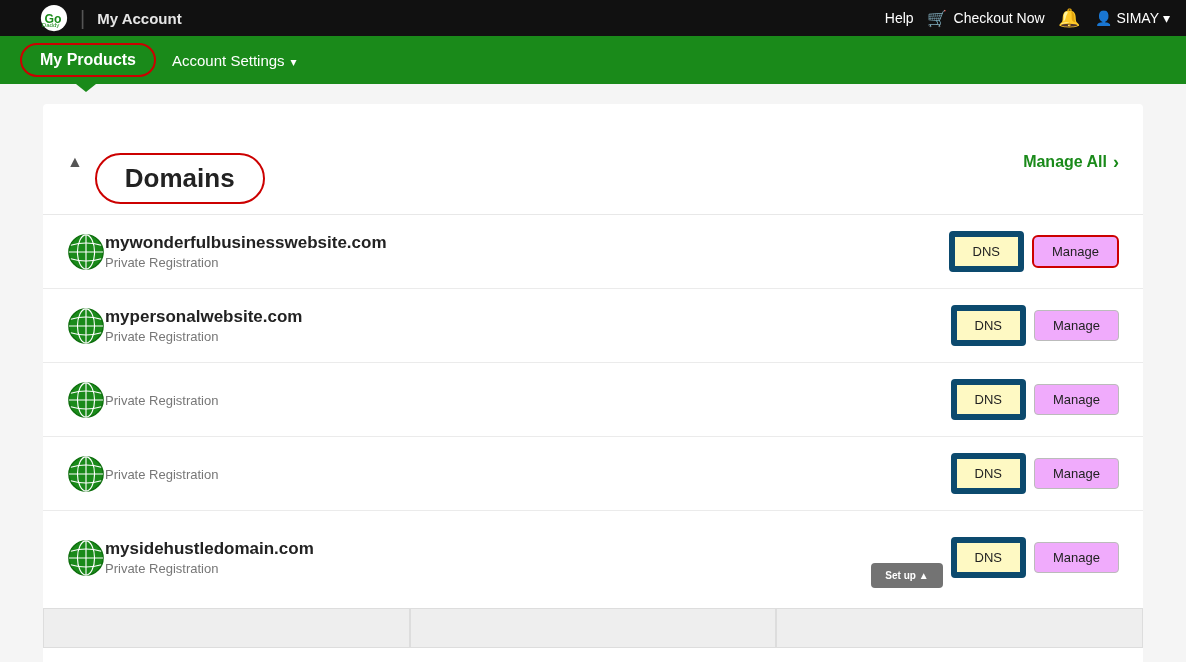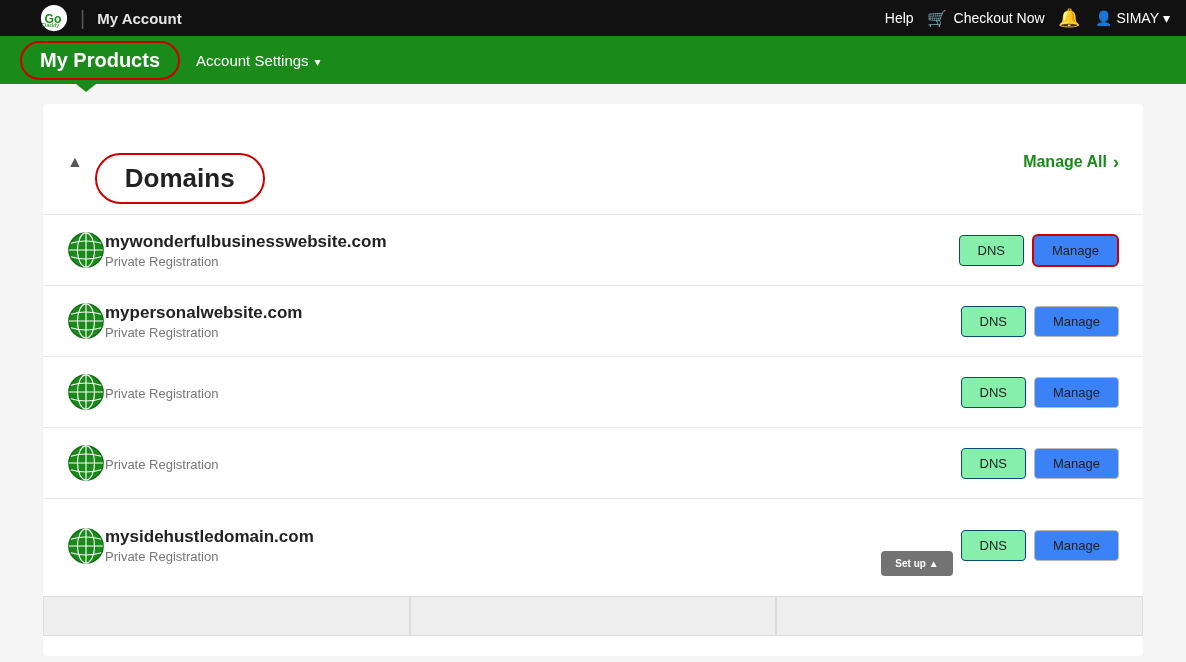--- a/index.html
+++ b/index.html
@@ -84,21 +84,21 @@
       left: 76px;
       width: 0;
       height: 0;
       border-left: 10px solid transparent;
       border-right: 10px solid transparent;
       border-top: 8px solid #1a8a1a;
     }
     .my-products-btn {
       background: transparent;
       color: #fff;
-      font-size: 20px;
+      font-size: 16px;
       font-weight: bold;
       border: 2.5px solid #fff;
       border-radius: 22px;
       padding: 6px 18px;
       cursor: pointer;
       margin-left: 20px;
       outline: none;
     }
     .account-settings-btn {
       background: transparent;
@@ -196,30 +196,30 @@
       padding: 7px 14px;
       font-size: 10px;
       font-weight: bold;
       cursor: pointer;
       display: flex;
       align-items: center;
       gap: 4px;
       margin-top: 36px;
     }
     .btn-dns {
-      background: #86efac;
+      background: #fef9c3;
       color: #222;
-      border: 1px solid #0c4a6e;
+      border: 6px solid #0c4a6e;
       border-radius: 4px;
       padding: 7px 18px;
       font-size: 13px;
       cursor: pointer;
     }
     .btn-manage {
-      background: #3b82f6;
+      background: #f0abfc;
       color: #222;
       border: 1px solid #bbb;
       border-radius: 4px;
       padding: 7px 18px;
       font-size: 13px;
       cursor: pointer;
     }
     .btn-manage.circled {
       border: 2px solid #cc0000;
       border-radius: 6px;

